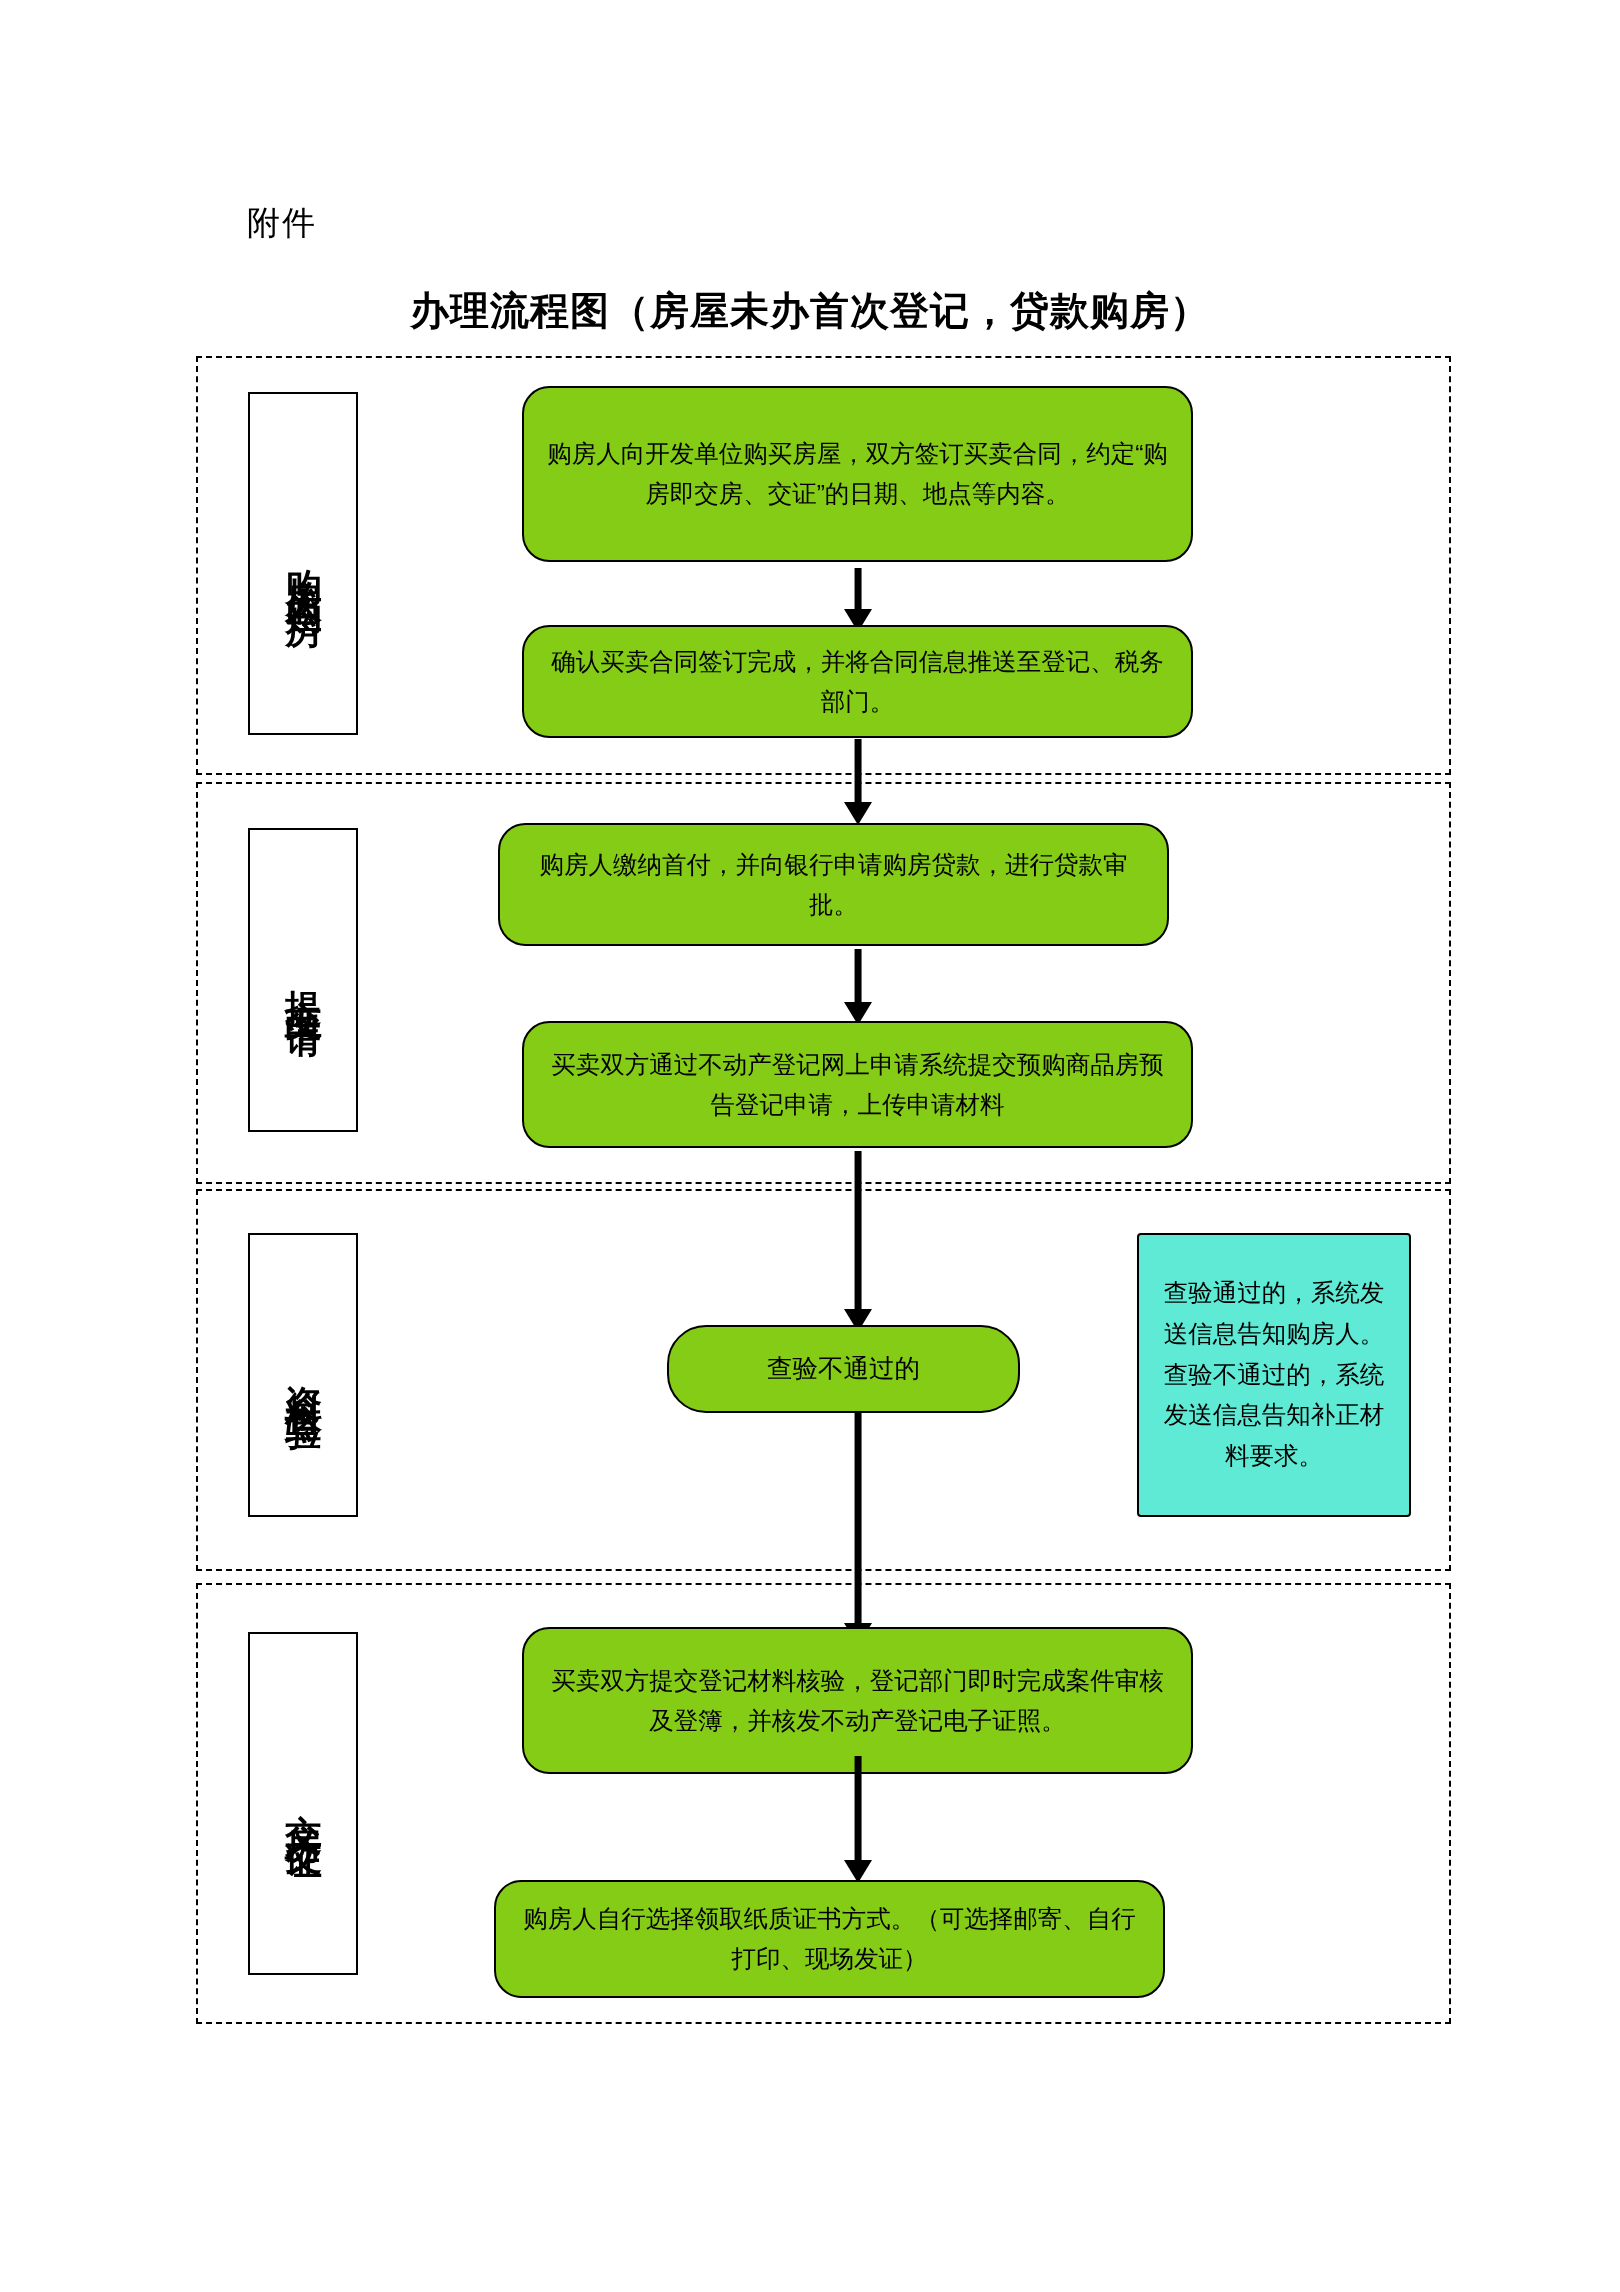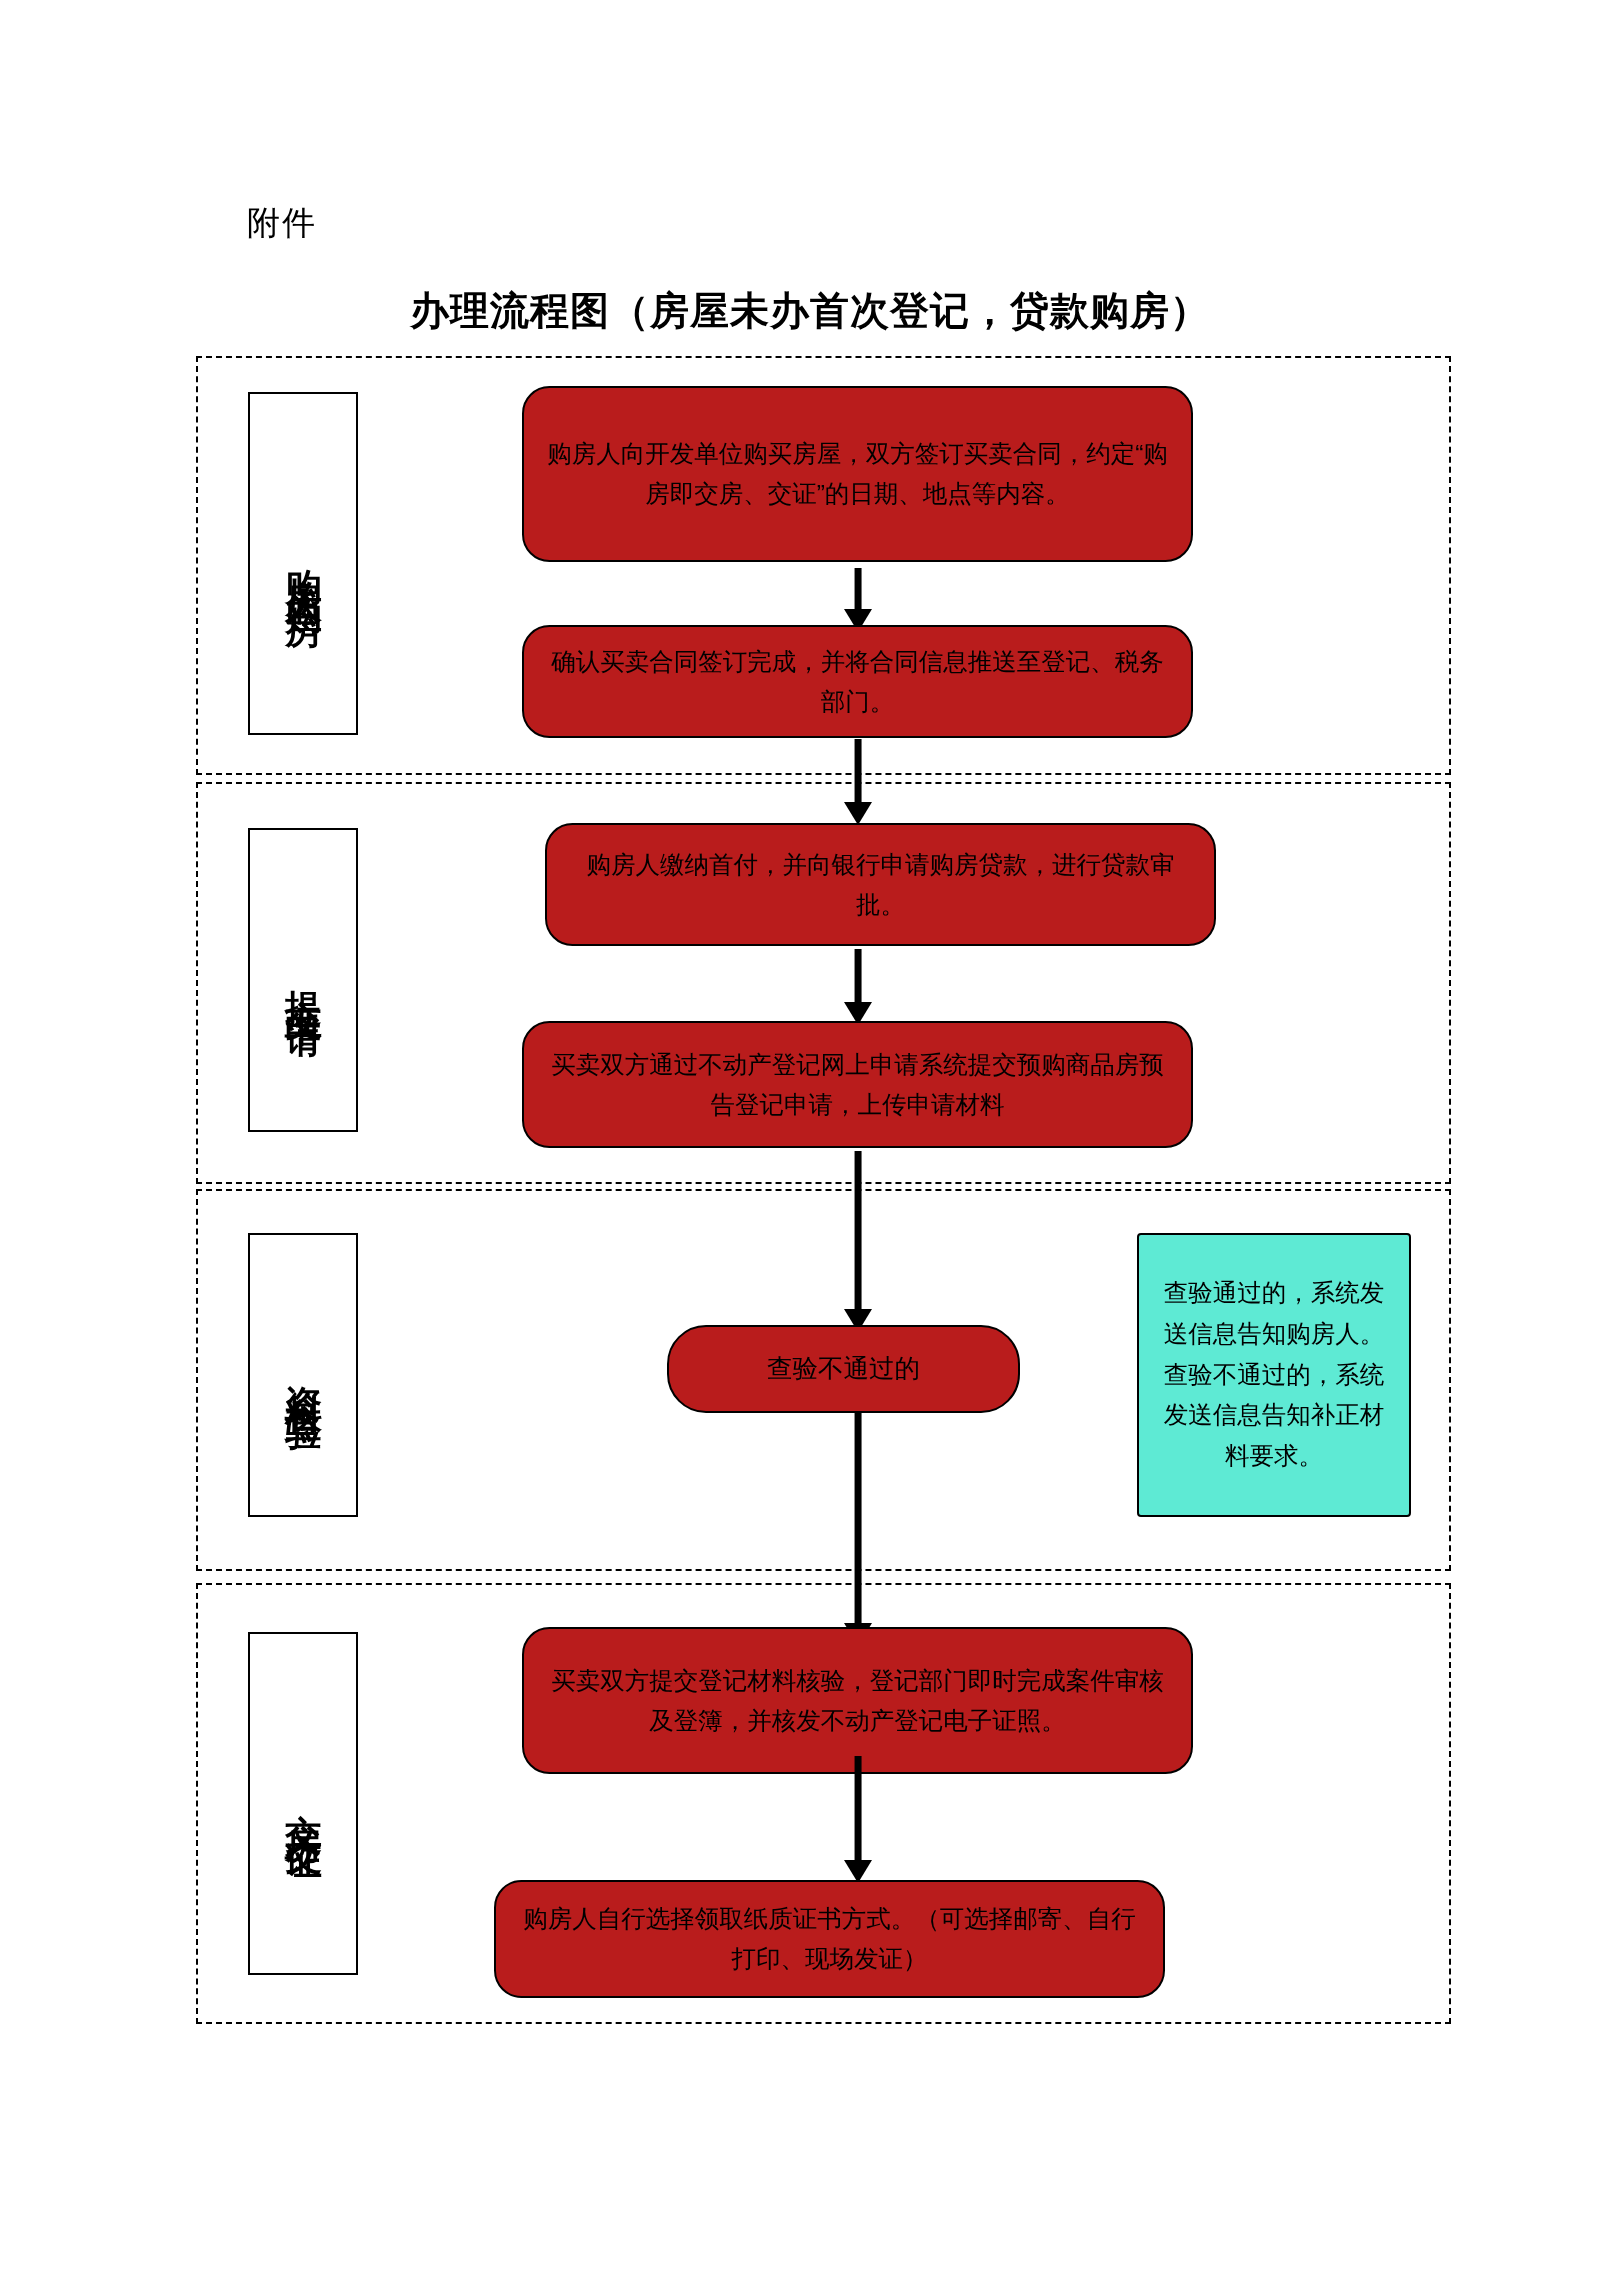--- a/index.html
+++ b/index.html
@@ -71,21 +71,21 @@
     border-radius: 27.4px;
     box-sizing: border-box;
     display: flex;
     align-items: center;
     justify-content: center;
     text-align: center;
     padding: 9.8px 17.6px;
     font-size: 24.5px;
     line-height: 1.62;
     font-family: "Liberation Sans", sans-serif;
-    background: #b91c1c;
+    background: #84cc16;
   }
   .box.small-round {
     border-radius: 39px;
     font-size: 25.5px;
   }
   .note {
     position: absolute;
     border: 2px solid #000;
     border-radius: 4px;
     box-sizing: border-box;
@@ -146,21 +146,21 @@
   <div class="box" style="left:522px; top:625px; width:671px; height:113px;">确认买卖合同签订完成，并将合同信息推送至登记、税务部门。</div>
 
   <div class="arrow" style="left:858px; top:739px; height:86px;">
     <div class="shaft" style="height:63px;"></div>
     <div class="head"></div>
   </div>
 
   <div class="stage" style="left:196px; top:782px; width:1255px; height:402px;"></div>
   <div class="stage-label" style="left:248px; top:828px; width:110px; height:304px;">提交申请</div>
 
-  <div class="box" style="left:545px; top:823px; width:671px; height:123px;">购房人缴纳首付，并向银行申请购房贷款，进行贷款审批。</div>
+  <div class="box" style="left:498px; top:823px; width:671px; height:123px;">购房人缴纳首付，并向银行申请购房贷款，进行贷款审批。</div>
 
   <div class="arrow" style="left:858px; top:949px; height:76px;">
     <div class="shaft" style="height:53px;"></div>
     <div class="head"></div>
   </div>
 
   <div class="box" style="left:522px; top:1021px; width:671px; height:127px;">买卖双方通过不动产登记网上申请系统提交预购商品房预告登记申请，上传申请材料</div>
 
   <div class="arrow" style="left:858px; top:1151px; height:181px;">
     <div class="shaft" style="height:158px;"></div>

